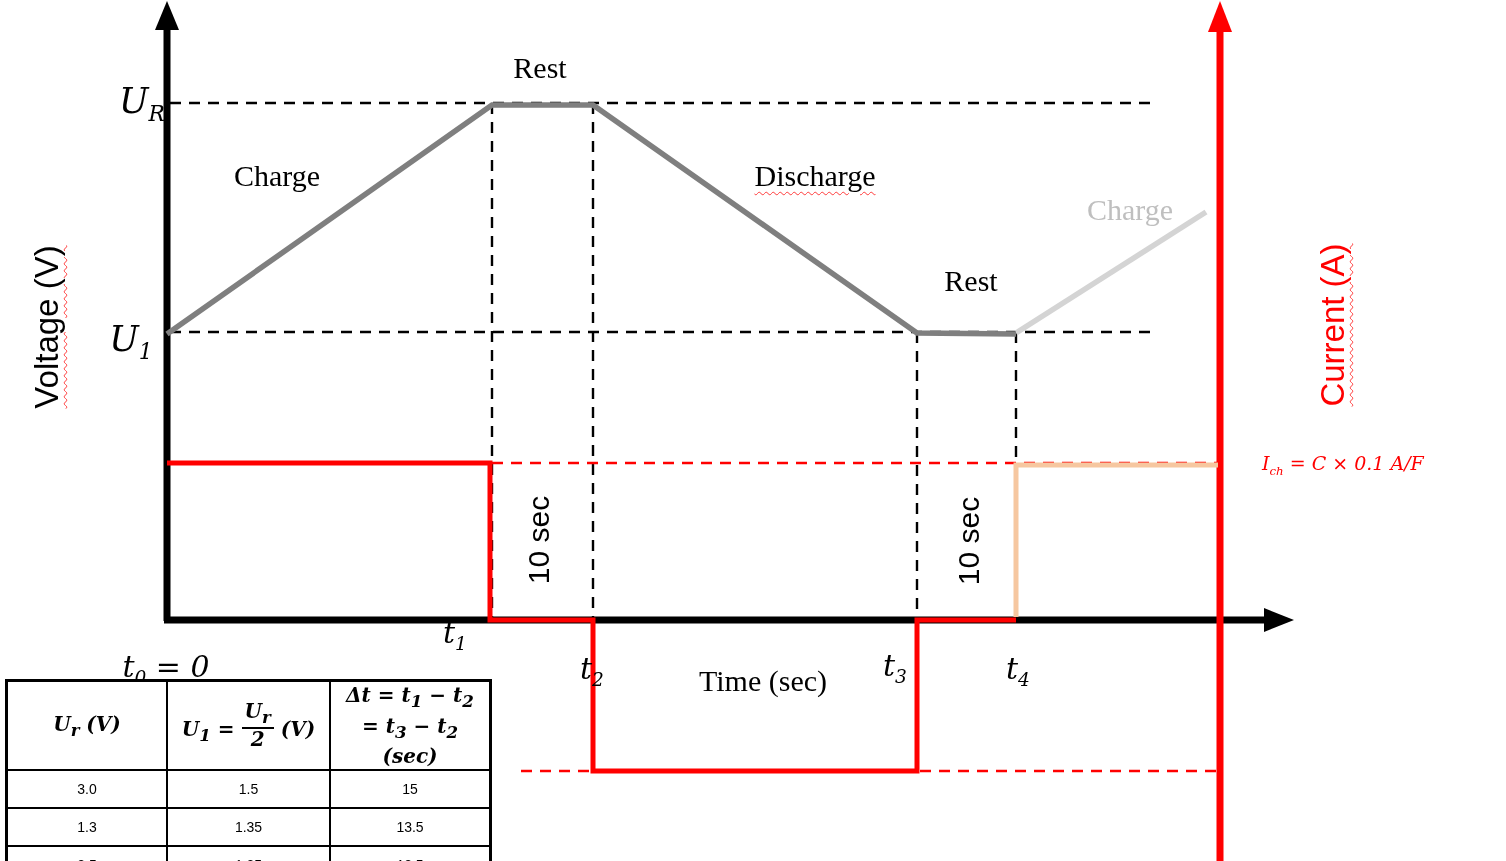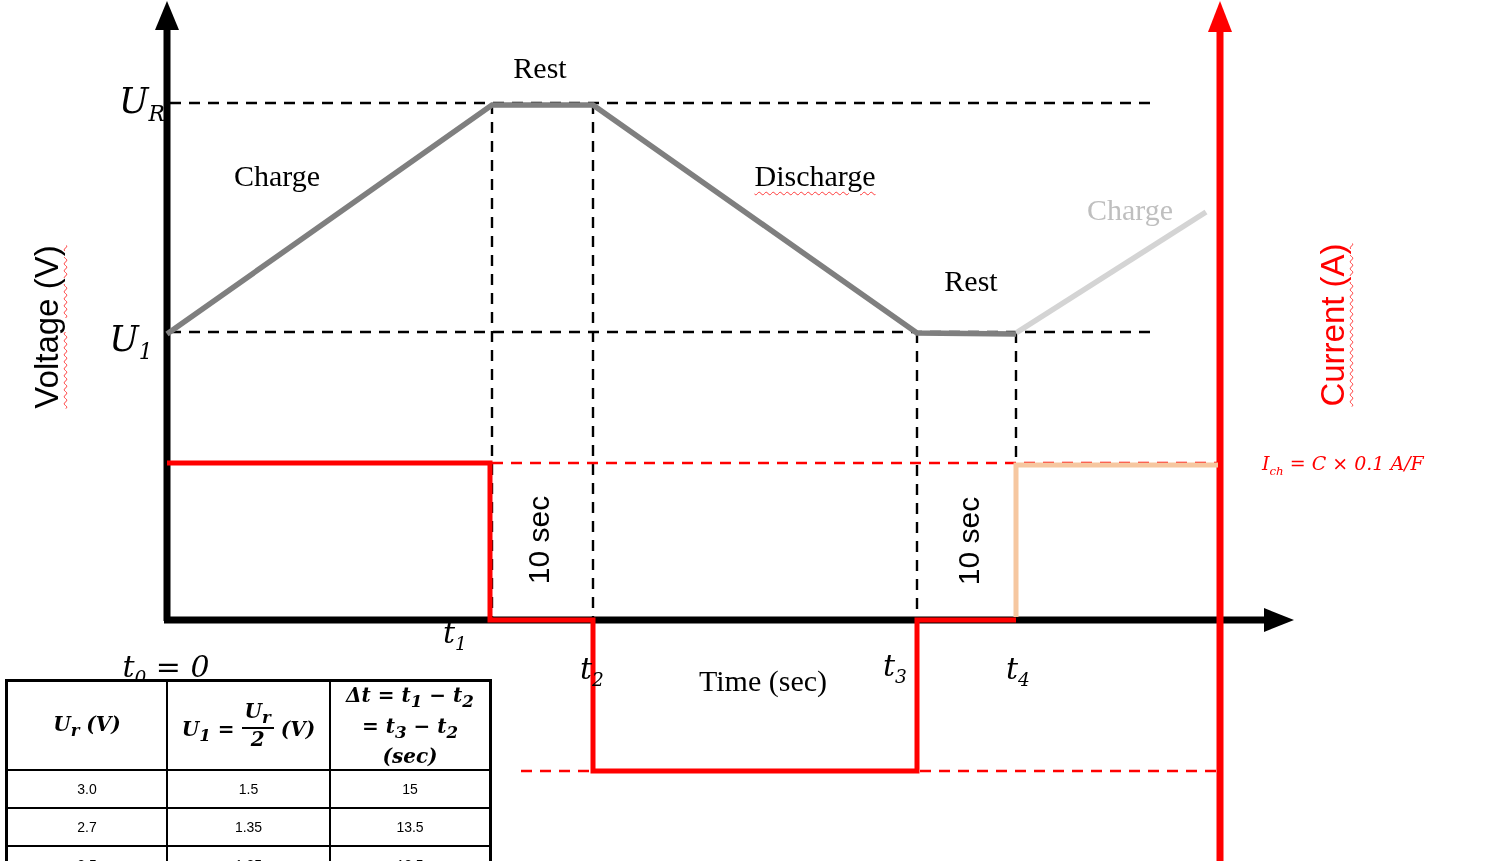--- a/index.html
+++ b/index.html
@@ -112,21 +112,21 @@
         <span><span>Δt = t</span><sub>1</sub><span> − t</span><sub>2</sub></span><br>
         <span><span>= t</span><sub>3</sub><span> − t</span><sub>2</sub><span> (sec)</span></span>
       </th>
     </tr>
     <tr>
       <td>3.0</td>
       <td>1.5</td>
       <td>15</td>
     </tr>
     <tr>
-      <td>2.7</td>
+      <td>1.3</td>
       <td>1.35</td>
       <td>13.5</td>
     </tr>
     <tr>
       <td>2.5</td>
       <td>1.25</td>
       <td>12.5</td>
     </tr>
   </tbody>
     </table>

